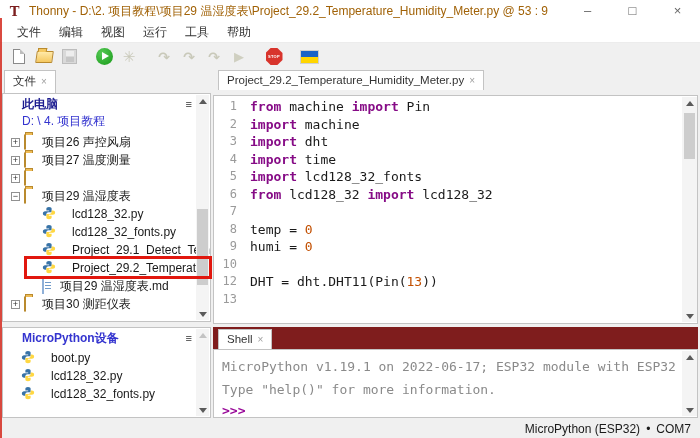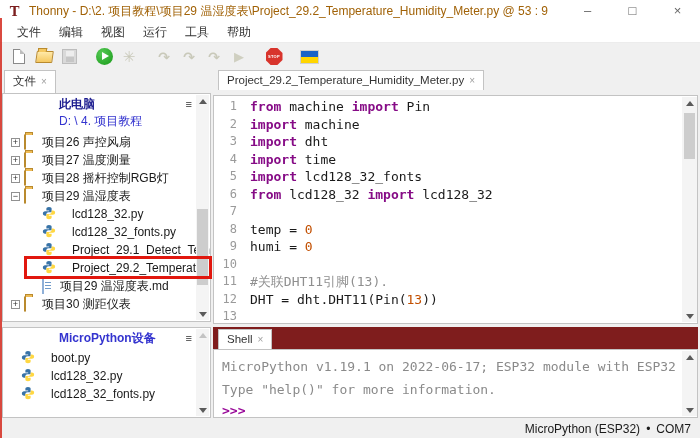--- a/index.html
+++ b/index.html
@@ -38,21 +38,21 @@
   .icon-flag { width:17px; height:12px; box-shadow:0 0 0 1px #d0d0d0; background:linear-gradient(#1862c8 50%,#ffd500 50%); }
 
   
   #left { position:absolute; top:70px; left:0; width:213px; bottom:19px; }
   .tabstrip { height:23px; background:#f0f0f0; display:flex; align-items:flex-end; padding-left:4px; }
   .tab { background:#fff; border:1px solid #c3c3c3; border-bottom:none; padding:3px 8px 4px; font-size:11.5px; color:#333; white-space:nowrap; display:flex; align-items:center; gap:5px; }
   .tab .x { color:#a0a0a0; font-size:10px; }
   .panel { position:absolute; left:2px; right:2px; background:#fff; border:1px solid #c3c3c3; overflow:hidden; }
   #files-top { top:23px; height:229px; }
   #device-panel { top:257px; height:91px; }
-  .hdr-row { height:18px; display:flex; align-items:center; padding:2px 0 0 19px;margin-left:37px; }
+  .hdr-row { height:18px; display:flex; align-items:center; padding:2px 0 0 19px; }
   .hdr-root { color:#1b1b8f; font-weight:bold; }
   .hdr-link { color:#3434cf; }
   .burger { margin-left:auto; margin-right:18px; color:#333; font-size:11px; line-height:10px; }
   .tree { margin-top:3px; }
   .trow { height:18px; display:flex; align-items:center; white-space:nowrap; }
   .trow .lbl { margin-left:16px; }
   .expander { width:9px; height:9px; border:1px solid #919191; background:#fff; font-size:9px; line-height:7px; text-align:center; color:#333; margin-right:4px; flex:none; }
   .icon-folder { width:15px; height:11px; background:linear-gradient(#fcdf8e,#eebb55); border:1px solid #b98a2e; border-radius:1px; position:relative; flex:none; }
   .icon-folder::before { content:""; position:absolute; top:-3px; left:0; width:6px; height:2px; background:#eebb55; border:1px solid #b98a2e; border-bottom:none; }
   .icon-md { width:11px; height:13px; background:#fff; border:1px solid #8fb0d8; position:relative; flex:none; }
@@ -175,21 +175,20 @@
           <span class="lbl">项目26 声控风扇</span>
         </div>
         <div class="trow lv0">
           <span class="expander">+</span>
           <span><span class="icon-folder"></span></span>
           <span class="lbl">项目27 温度测量</span>
         </div>
         <div class="trow lv0">
           <span class="expander">+</span>
           <span><span class="icon-folder"></span></span>
-          <span class="lbl">项目28 摇杆控制RGB灯</span>
         </div>
         <div class="trow lv0">
           <span class="expander">−</span>
           <span><span class="icon-folder"></span></span>
           <span class="lbl">项目29 温湿度表</span>
         </div>
         <div class="trow lv1">
           <span><svg class="pyico" viewBox="0 0 16 16" xmlns="http://www.w3.org/2000/svg">
               <path fill="#3873a7" d="M8 1C6 1 5 1.8 5 3v2h3.2v.9H3.5C2 5.9 1 7 1 8.5 1 10 2 11 3.5 11H5V9.5C5 8 6 7 7.5 7H11V3c0-1.2-1-2-3-2z"></path>
               <path fill="#ffd742" d="M8 15c2 0 3-.8 3-2v-2H7.8v-.9h4.7C14 10.1 15 9 15 7.5 15 6 14 5 12.5 5H11v1.5C11 8 10 9 8.5 9H5v4c0 1.2 1 2 3 2z"></path>
@@ -290,21 +289,20 @@
         <div class="cl"><span class="ln">1</span><span class="tk-k">from</span><span> machine </span><span class="tk-k">import</span><span> Pin</span></div>
         <div class="cl"><span class="ln">2</span><span class="tk-k">import</span><span> machine</span></div>
         <div class="cl"><span class="ln">3</span><span class="tk-k">import</span><span> dht</span></div>
         <div class="cl"><span class="ln">4</span><span class="tk-k">import</span><span> time</span></div>
         <div class="cl"><span class="ln">5</span><span class="tk-k">import</span><span> lcd128_32_fonts</span></div>
         <div class="cl"><span class="ln">6</span><span class="tk-k">from</span><span> lcd128_32 </span><span class="tk-k">import</span><span> lcd128_32</span></div>
         <div class="cl"><span class="ln">7</span></div>
         <div class="cl"><span class="ln">8</span><span>temp = </span><span class="tk-n">0</span></div>
         <div class="cl"><span class="ln">9</span><span>humi = </span><span class="tk-n">0</span></div>
         <div class="cl"><span class="ln">10</span></div>
-        <div class="cl"><span class="ln">11</span><span class="tk-c">#关联DHT11引脚(13).</span></div>
         <div class="cl"><span class="ln">12</span><span>DHT = dht.DHT11(Pin(</span><span class="tk-n">13</span><span>))</span></div>
         <div class="cl"><span class="ln">13</span></div>
       </div>
     <div class="sbar" style="width:15px; right:0;">
       <div class="sb-up" style="width:15px;">
           <div class="tri-up"></div>
         </div>
       <div class="sb-thumb" style="left:2px; top:16px; height:46px;"></div>
       <div class="sb-dn" style="width:15px;">
           <div class="tri-dn"></div>

